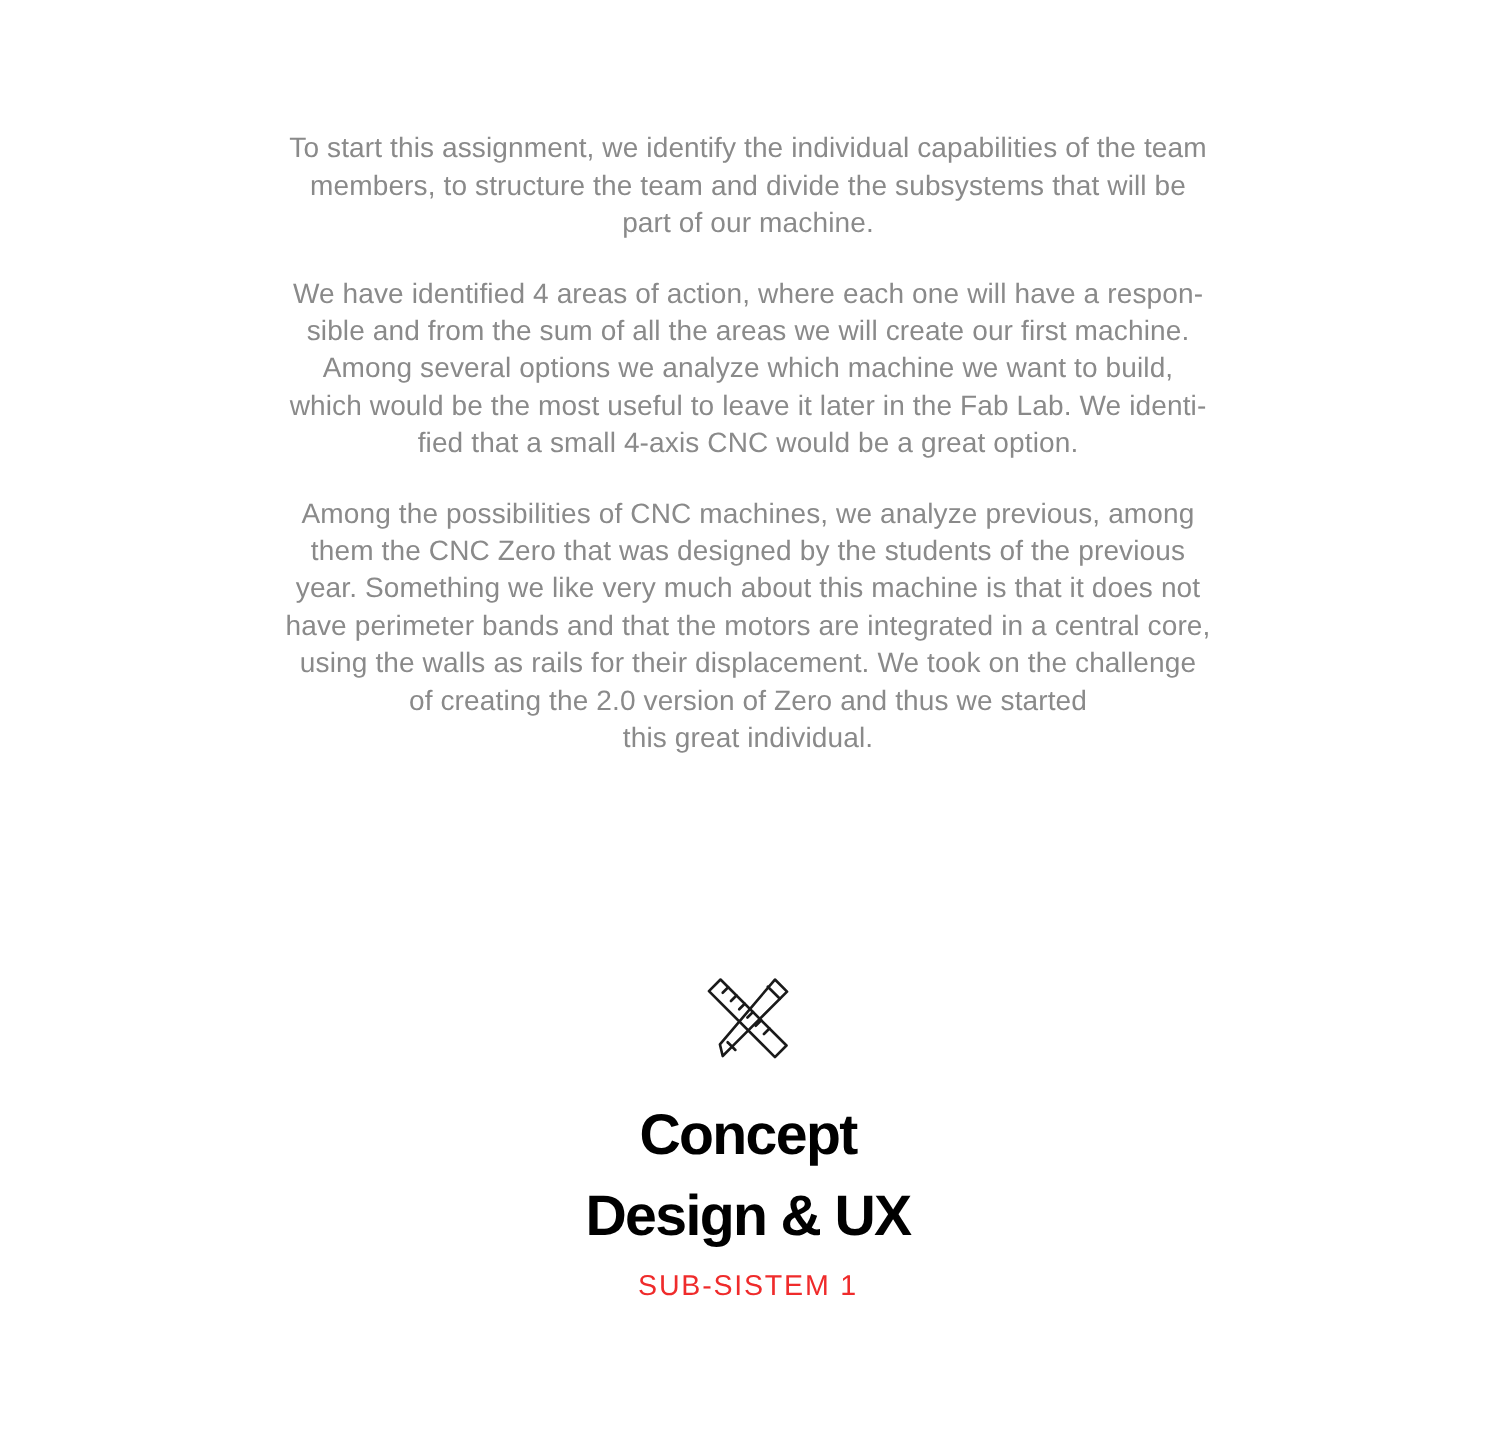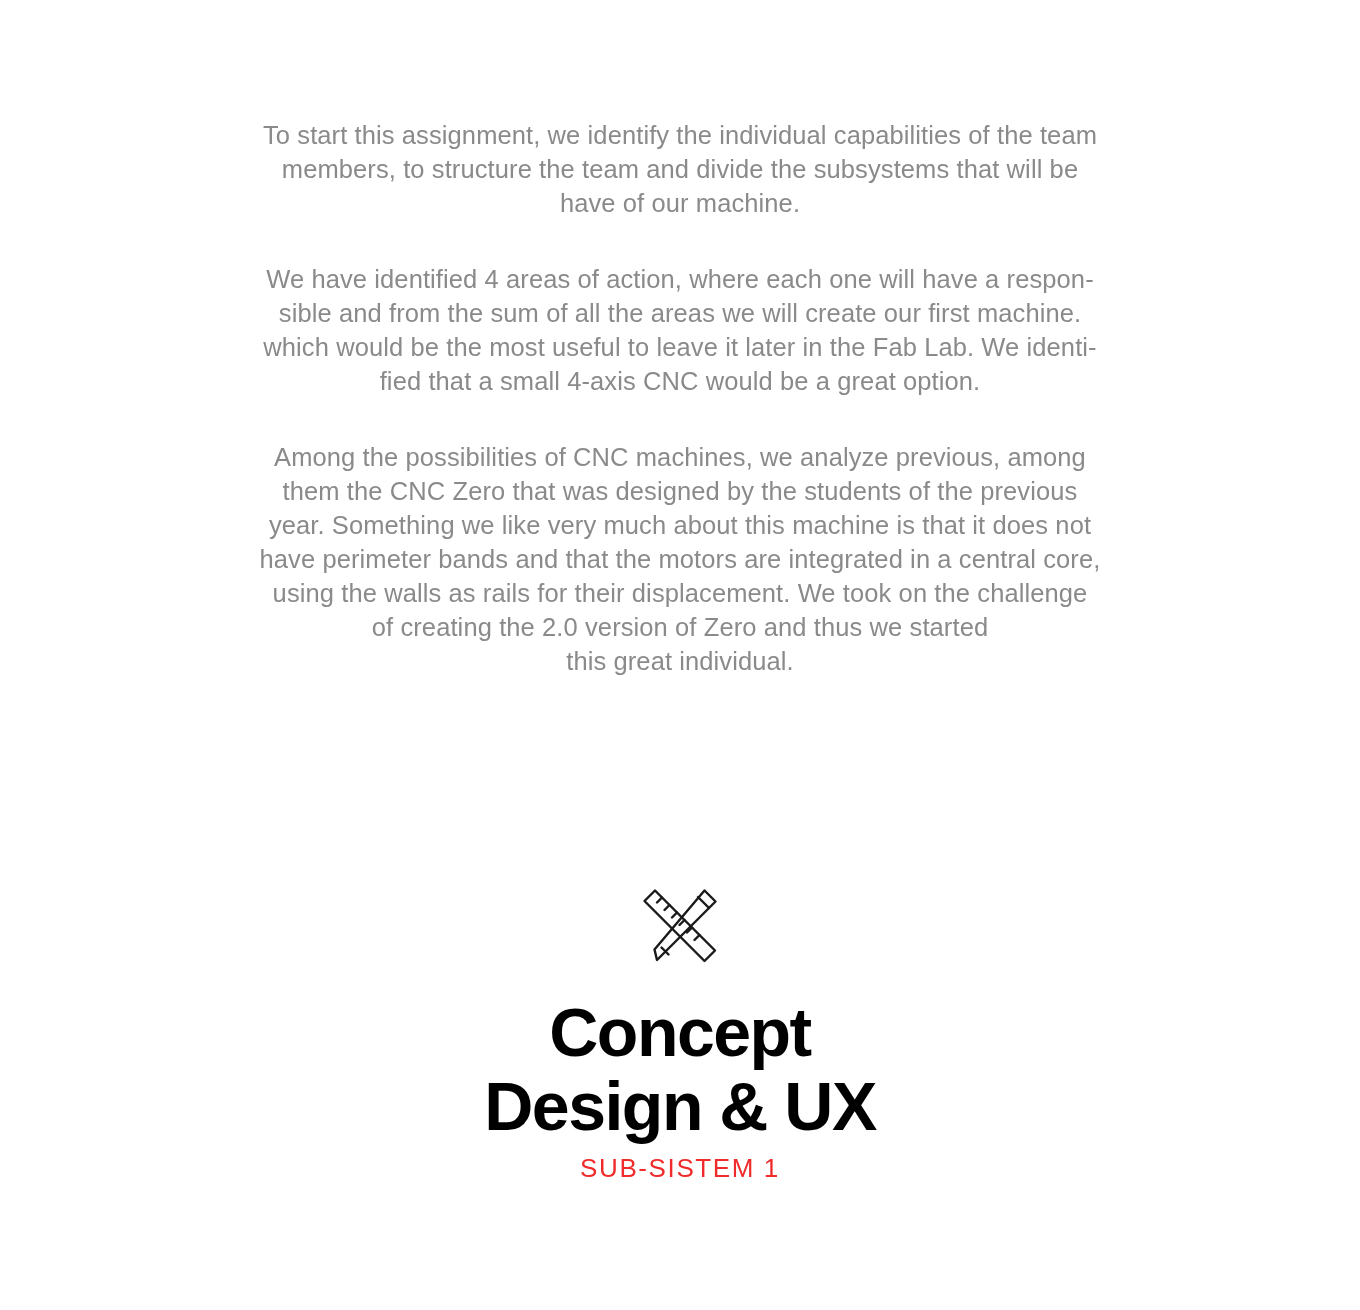--- a/index.html
+++ b/index.html
@@ -30,21 +30,21 @@
     text-align: center;
   }
   .para {
     font-size: 25.5px;
     line-height: 34px;
     color: #8a8a8a;
     letter-spacing: 0.1px;
     margin: 0;
   }
   .para + .para {
-    margin-top: 42px;
+    margin-top: 30px;
   }
   .para .line {
     display: block;
     white-space: pre;
   }
 
   
   .icon-wrap {
     position: absolute;
     left: 0;
@@ -62,21 +62,21 @@
     position: absolute;
     left: 0;
     top: 995px;
     width: 1360px;
     text-align: center;
   }
   .title-line {
     display: block;
     font-family: "Liberation Sans", sans-serif;
     font-weight: bold;
-    font-size: 68px;
+    font-size: 52px;
     line-height: 74px;
     color: #000000;
     letter-spacing: -1.5px;
   }
   .subtitle {
     display: block;
     margin-top: 10px;
     font-family: "Liberation Sans", sans-serif;
     font-size: 26px;
     letter-spacing: 1.6px;
@@ -86,26 +86,27 @@
 </head>
 <body>
 
 <div class="page">
 
   <div class="intro">
 
     <p class="para">
       <span class="line">To start this assignment, we identify the individual capabilities of the team</span>
       <span class="line">members, to structure the team and divide the subsystems that will be</span>
-      <span class="line">have of our machine.</span>
+      <span class="line">part of our machine.</span>
     </p>
 
     <p class="para">
       <span class="line">We have identified 4 areas of action, where each one will have a respon-</span>
       <span class="line">sible and from the sum of all the areas we will create our first machine.</span>
+      <span class="line">Among several options we analyze which machine we want to build,</span>
       <span class="line">which would be the most useful to leave it later in the Fab Lab. We identi-</span>
       <span class="line">fied that a small 4-axis CNC would be a great option.</span>
     </p>
 
     <p class="para">
       <span class="line">Among the possibilities of CNC machines, we analyze previous, among</span>
       <span class="line">them the CNC Zero that was designed by the students of the previous</span>
       <span class="line">year. Something we like very much about this machine is that it does not</span>
       <span class="line">have perimeter bands and that the motors are integrated in a central core,</span>
       <span class="line">using the walls as rails for their displacement. We took on the challenge</span>

